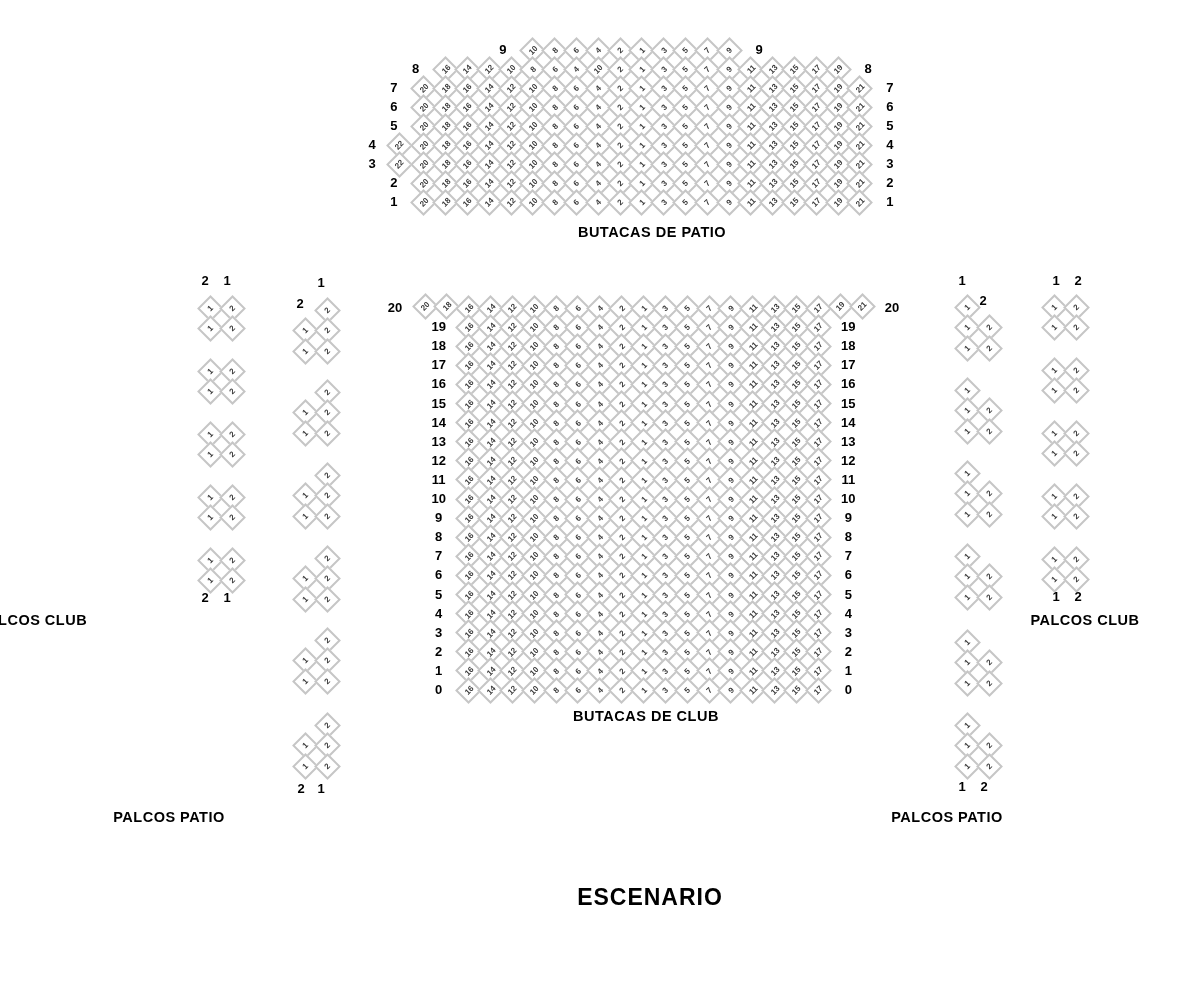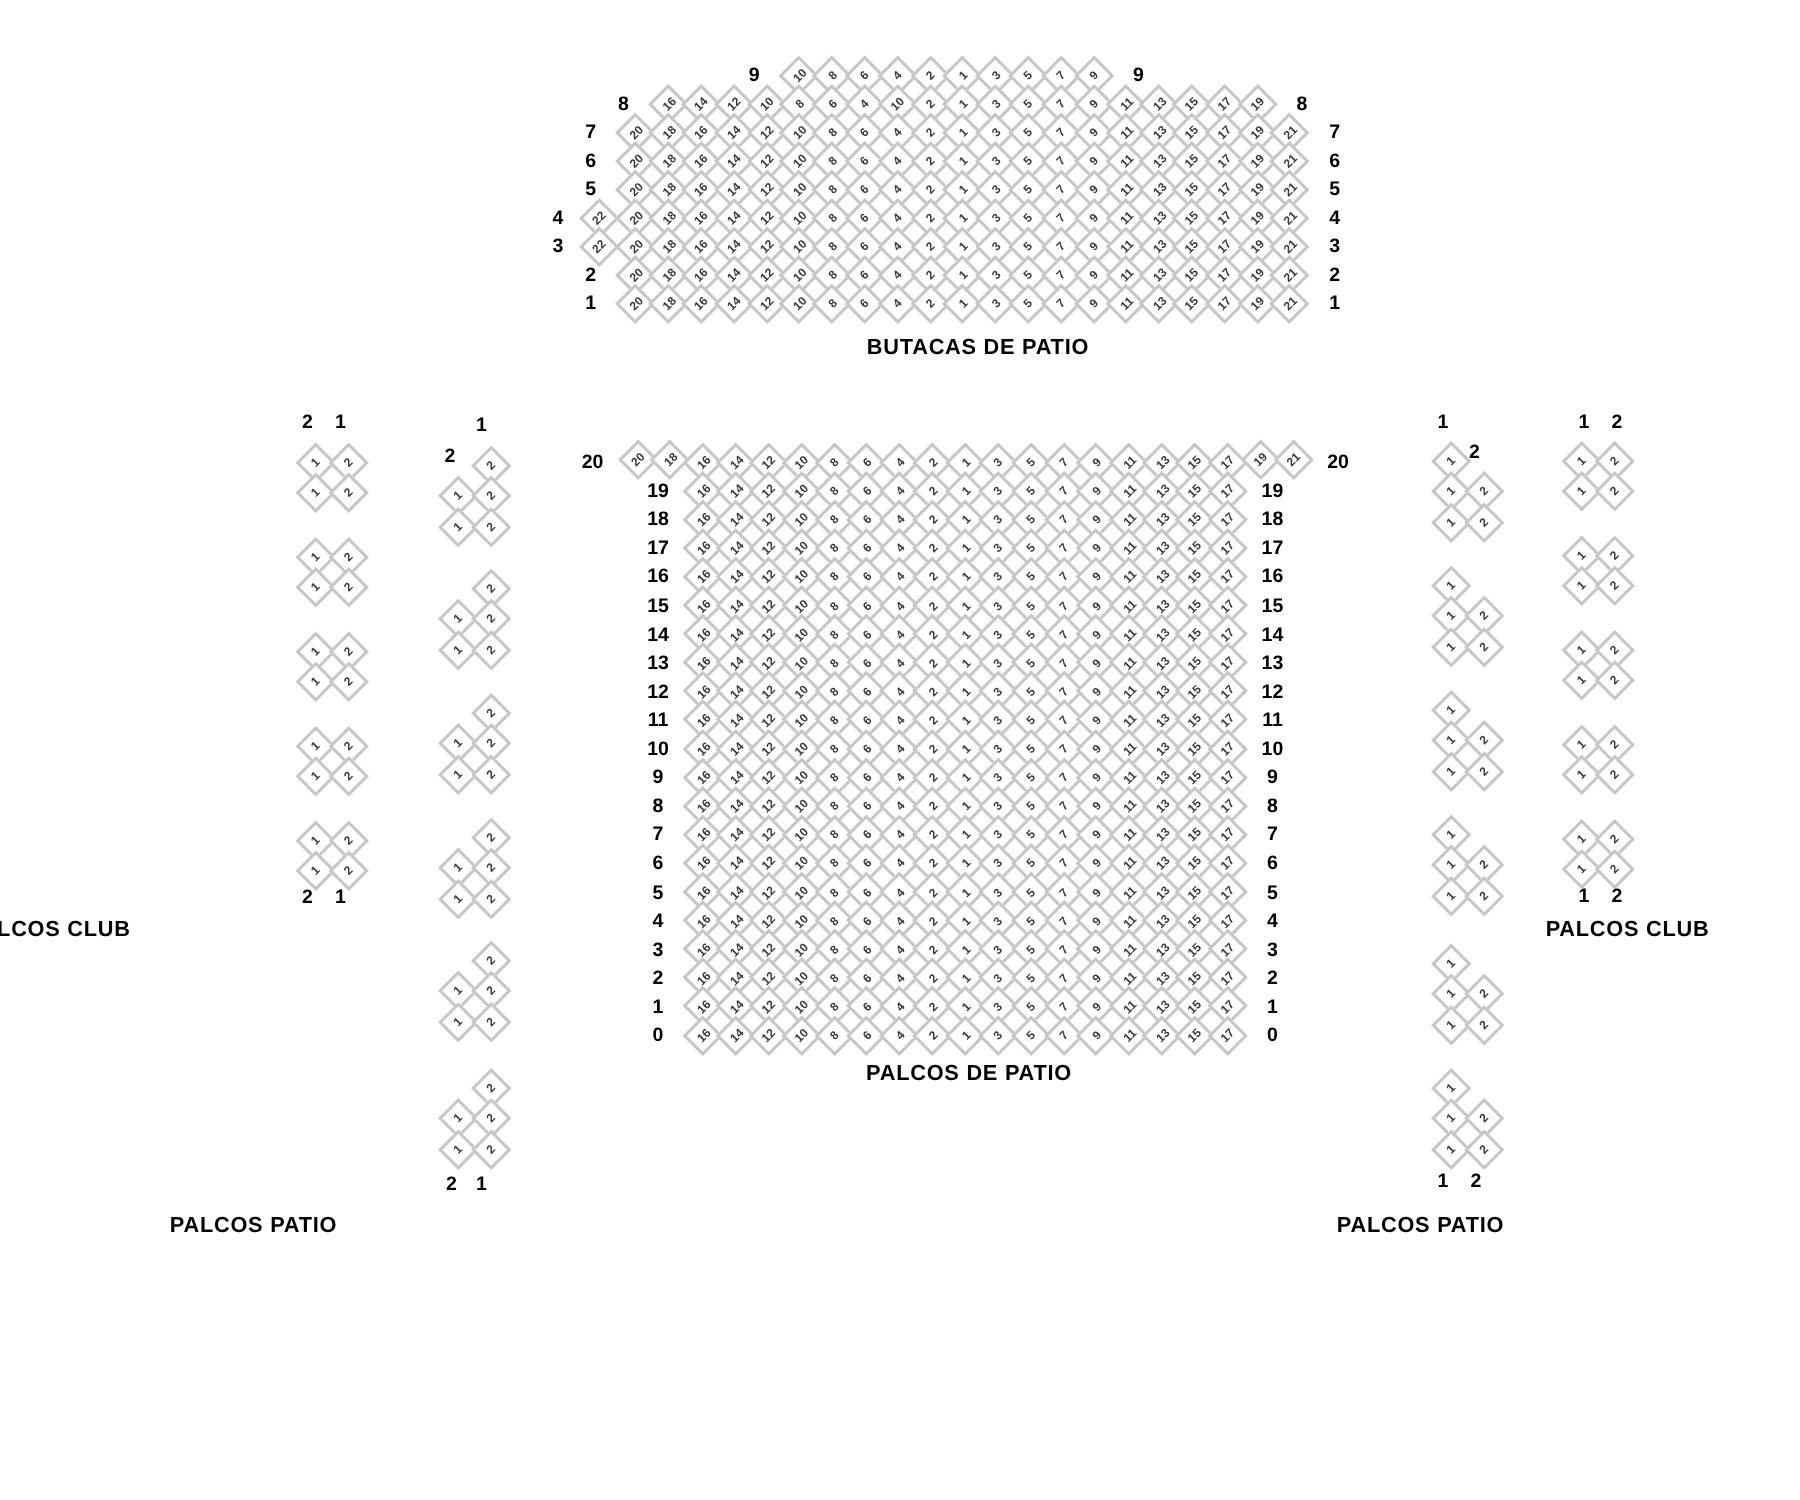--- a/index.html
+++ b/index.html
@@ -2673,20 +2673,21 @@
         <span class="sq"></span>
         <span class="no">2</span>
       </div>
       <div class="rl" style="left: 1036px; top: 273px;">1</div>
       <div class="rl" style="left: 1058px; top: 273px;">2</div>
       <div class="rl" style="left: 1036px; top: 589px;">1</div>
       <div class="rl" style="left: 1058px; top: 589px;">2</div>
     </div>
 
   <div class="sec-label centered" style="left:542px; top:224px;">BUTACAS DE PATIO</div>
-  <div class="sec-label centered" style="left:536px; top:708px;">PALCOS DE PATIO</div>
+  <div class="sec-label centered" style="left:536px; top:708px;">BUTACAS DE CLUB</div>
 
   <div class="sec-label" style="left:-22px; top:612px;">PALCOS CLUB</div>
   <div class="sec-label centered" style="left:59px; top:809px;">PALCOS PATIO</div>
   <div class="sec-label centered" style="left:837px; top:809px;">PALCOS PATIO</div>
   <div class="sec-label centered" style="left:975px; top:612px;">PALCOS CLUB</div>
 
+  <div class="stage-label">ESCENARIO</div>
 </div>
 
 </body></html>

